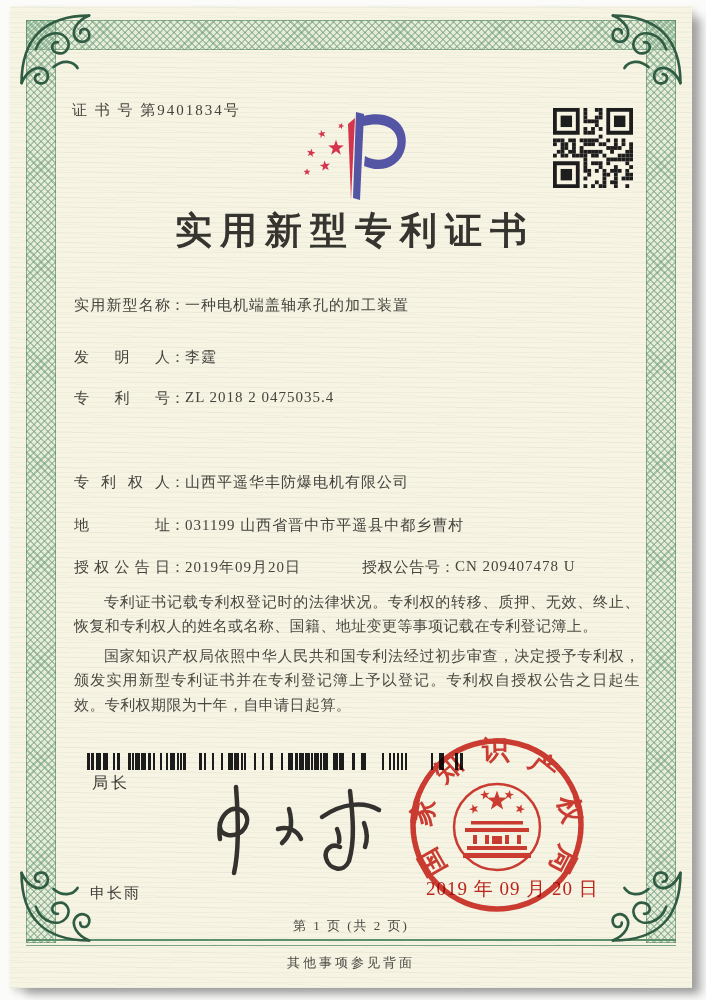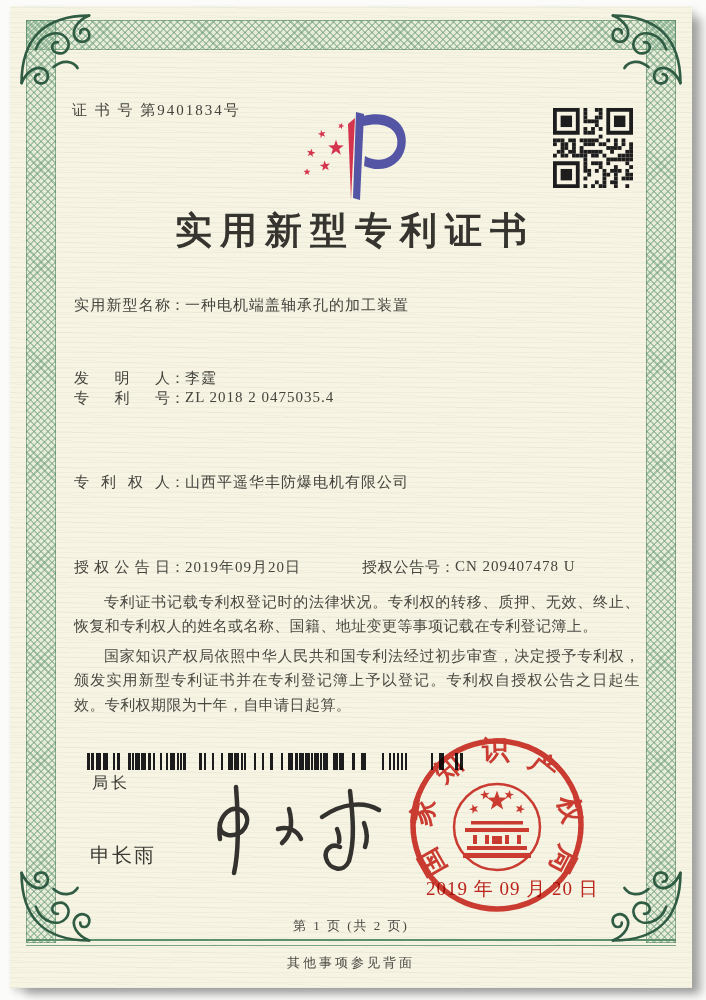--- a/index.html
+++ b/index.html
@@ -45,31 +45,31 @@
   .qr{position:absolute;left:543px;top:102px;width:80px;height:80px;}
   .title{
     position:absolute;left:0;right:0;top:200px;text-align:center;
     font-size:37px;font-weight:700;color:#35342f;letter-spacing:8px;text-indent:8px;
   }
   
   .frow{position:absolute;left:64px;font-size:15px;color:#45443d;white-space:nowrap;}
   .f-label{display:inline-block;width:96px;text-align:justify;text-align-last:justify;vertical-align:top;}
   .f-colon{display:inline-block;vertical-align:top;}
   .f-value{letter-spacing:1px;vertical-align:top;}
-  .r1{top:290px;} .r2{top:342px;margin-top:21px;} .r3{top:383px;} .r4{top:425px;}
+  .r1{top:290px;} .r2{top:342px;} .r3{top:383px;} .r4{top:425px;}
   .r5{top:467px;} .r6{top:510px;} .r7{top:552px;}
   .grant-pair{position:absolute;left:288px;top:0;}
   .grant-pair .f-label{width:78px;}
   
   .paras{position:absolute;left:64px;top:584px;width:566px;color:#4a4941;}
   .paras p{margin:0 0 5px 0;font-size:15px;line-height:1.63;text-indent:2em;letter-spacing:.4px;text-align:justify;}
   
   .barcode{position:absolute;left:75px;top:747px;width:385px;height:17px;}
   .signer-title{position:absolute;left:82px;top:767px;font-size:16px;color:#3c3b35;letter-spacing:3px;}
-  .signer-name{position:absolute;left:80px;top:836px;font-size:20px;color:#3c3b35;letter-spacing:2px;}
+  .signer-name{position:absolute;left:80px;top:878px;font-size:15px;color:#3c3b35;letter-spacing:2px;}
   .signature{position:absolute;left:182px;top:770px;width:200px;height:102px;}
   .seal{position:absolute;left:397px;top:729px;width:180px;height:180px;mix-blend-mode:multiply;opacity:.92;}
   .seal-date{
     position:absolute;left:416px;top:870px;font-size:19px;color:#c3271f;
     letter-spacing:1px;font-weight:400;mix-blend-mode:multiply;
   }
   .page-footer{position:absolute;left:0;right:0;top:911px;text-align:center;font-size:13px;color:#4a4942;letter-spacing:2px;}
   .back-note{position:absolute;left:0;right:0;top:948px;text-align:center;font-size:13px;color:#4c4b44;letter-spacing:3px;}
 </style>
 </head>
@@ -279,20 +279,23 @@
   </div>
   <div class="frow r2">
     <span class="f-label">发明人</span><span class="f-colon">：</span><span class="f-value">李霆</span>
   </div>
   <div class="frow r3">
     <span class="f-label">专利号</span><span class="f-colon">：</span><span class="f-value">ZL 2018 2 0475035.4</span>
   </div>
   <div class="frow r5">
     <span class="f-label">专利权人</span><span class="f-colon">：</span><span class="f-value">山西平遥华丰防爆电机有限公司</span>
   </div>
+  <div class="frow r6">
+    <span class="f-label">地址</span><span class="f-colon">：</span><span class="f-value">031199 山西省晋中市平遥县中都乡曹村</span>
+  </div>
   <div class="frow r7">
     <span class="f-label">授权公告日</span><span class="f-colon">：</span><span class="f-value">2019年09月20日</span>
     <span class="grant-pair">
       <span class="f-label">授权公告号</span><span class="f-colon">：</span><span class="f-value">CN 209407478 U</span>
     </span>
   </div>
 
   <div class="paras">
     <p>专利证书记载专利权登记时的法律状况。专利权的转移、质押、无效、终止、恢复和专利权人的姓名或名称、国籍、地址变更等事项记载在专利登记簿上。</p>
     <p>国家知识产权局依照中华人民共和国专利法经过初步审查，决定授予专利权，颁发实用新型专利证书并在专利登记簿上予以登记。专利权自授权公告之日起生效。专利权期限为十年，自申请日起算。</p>

